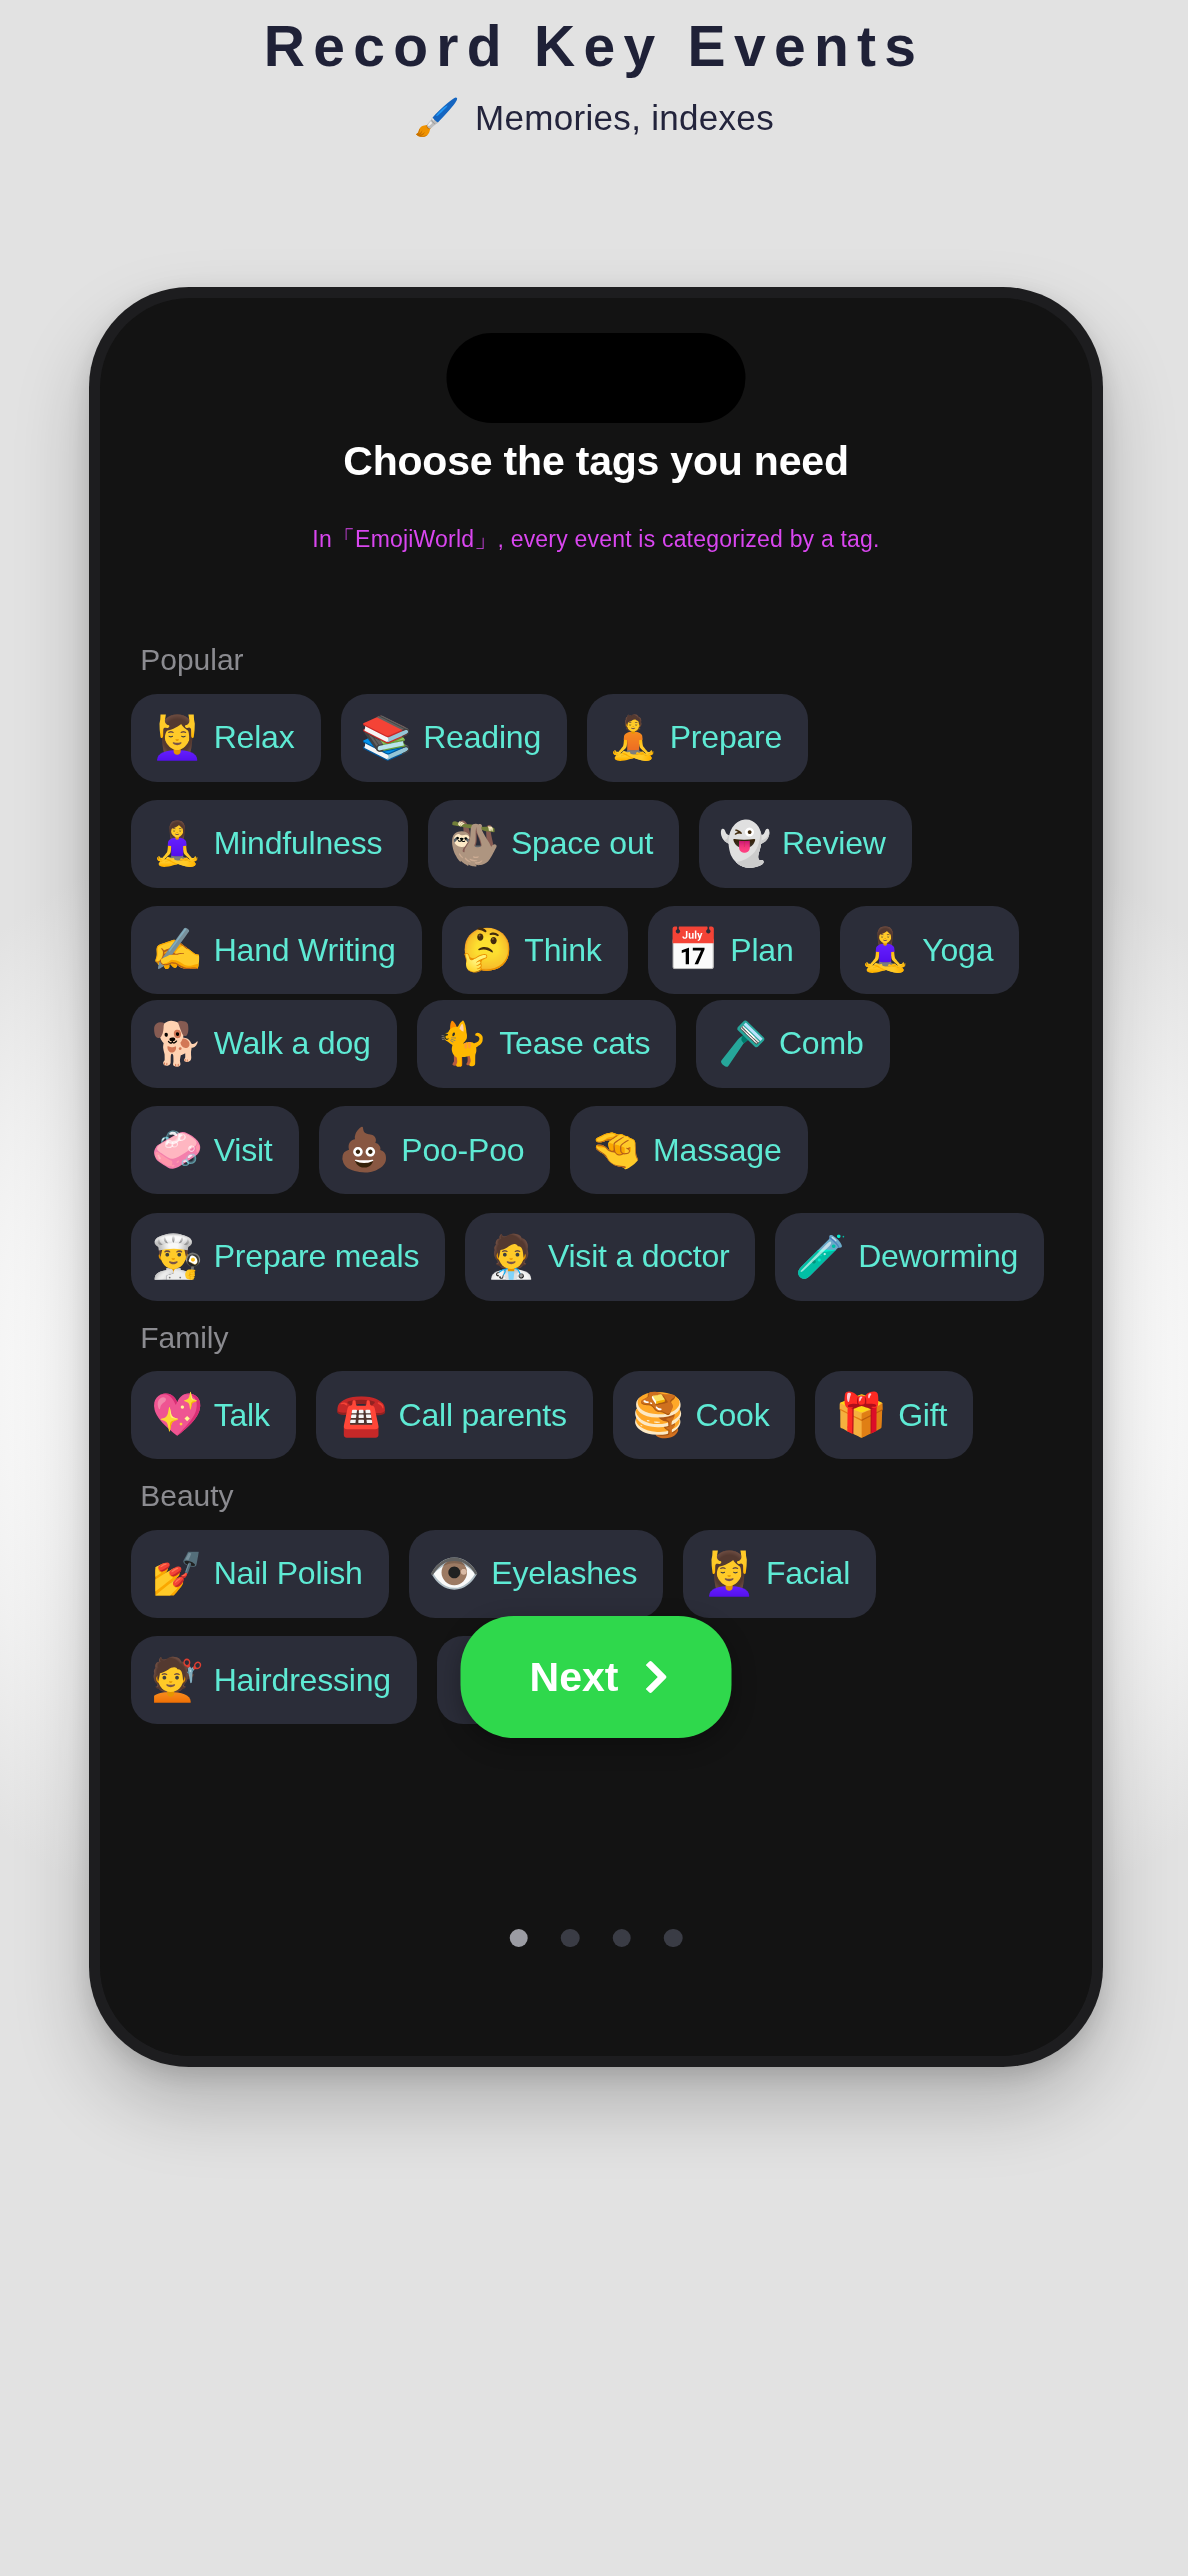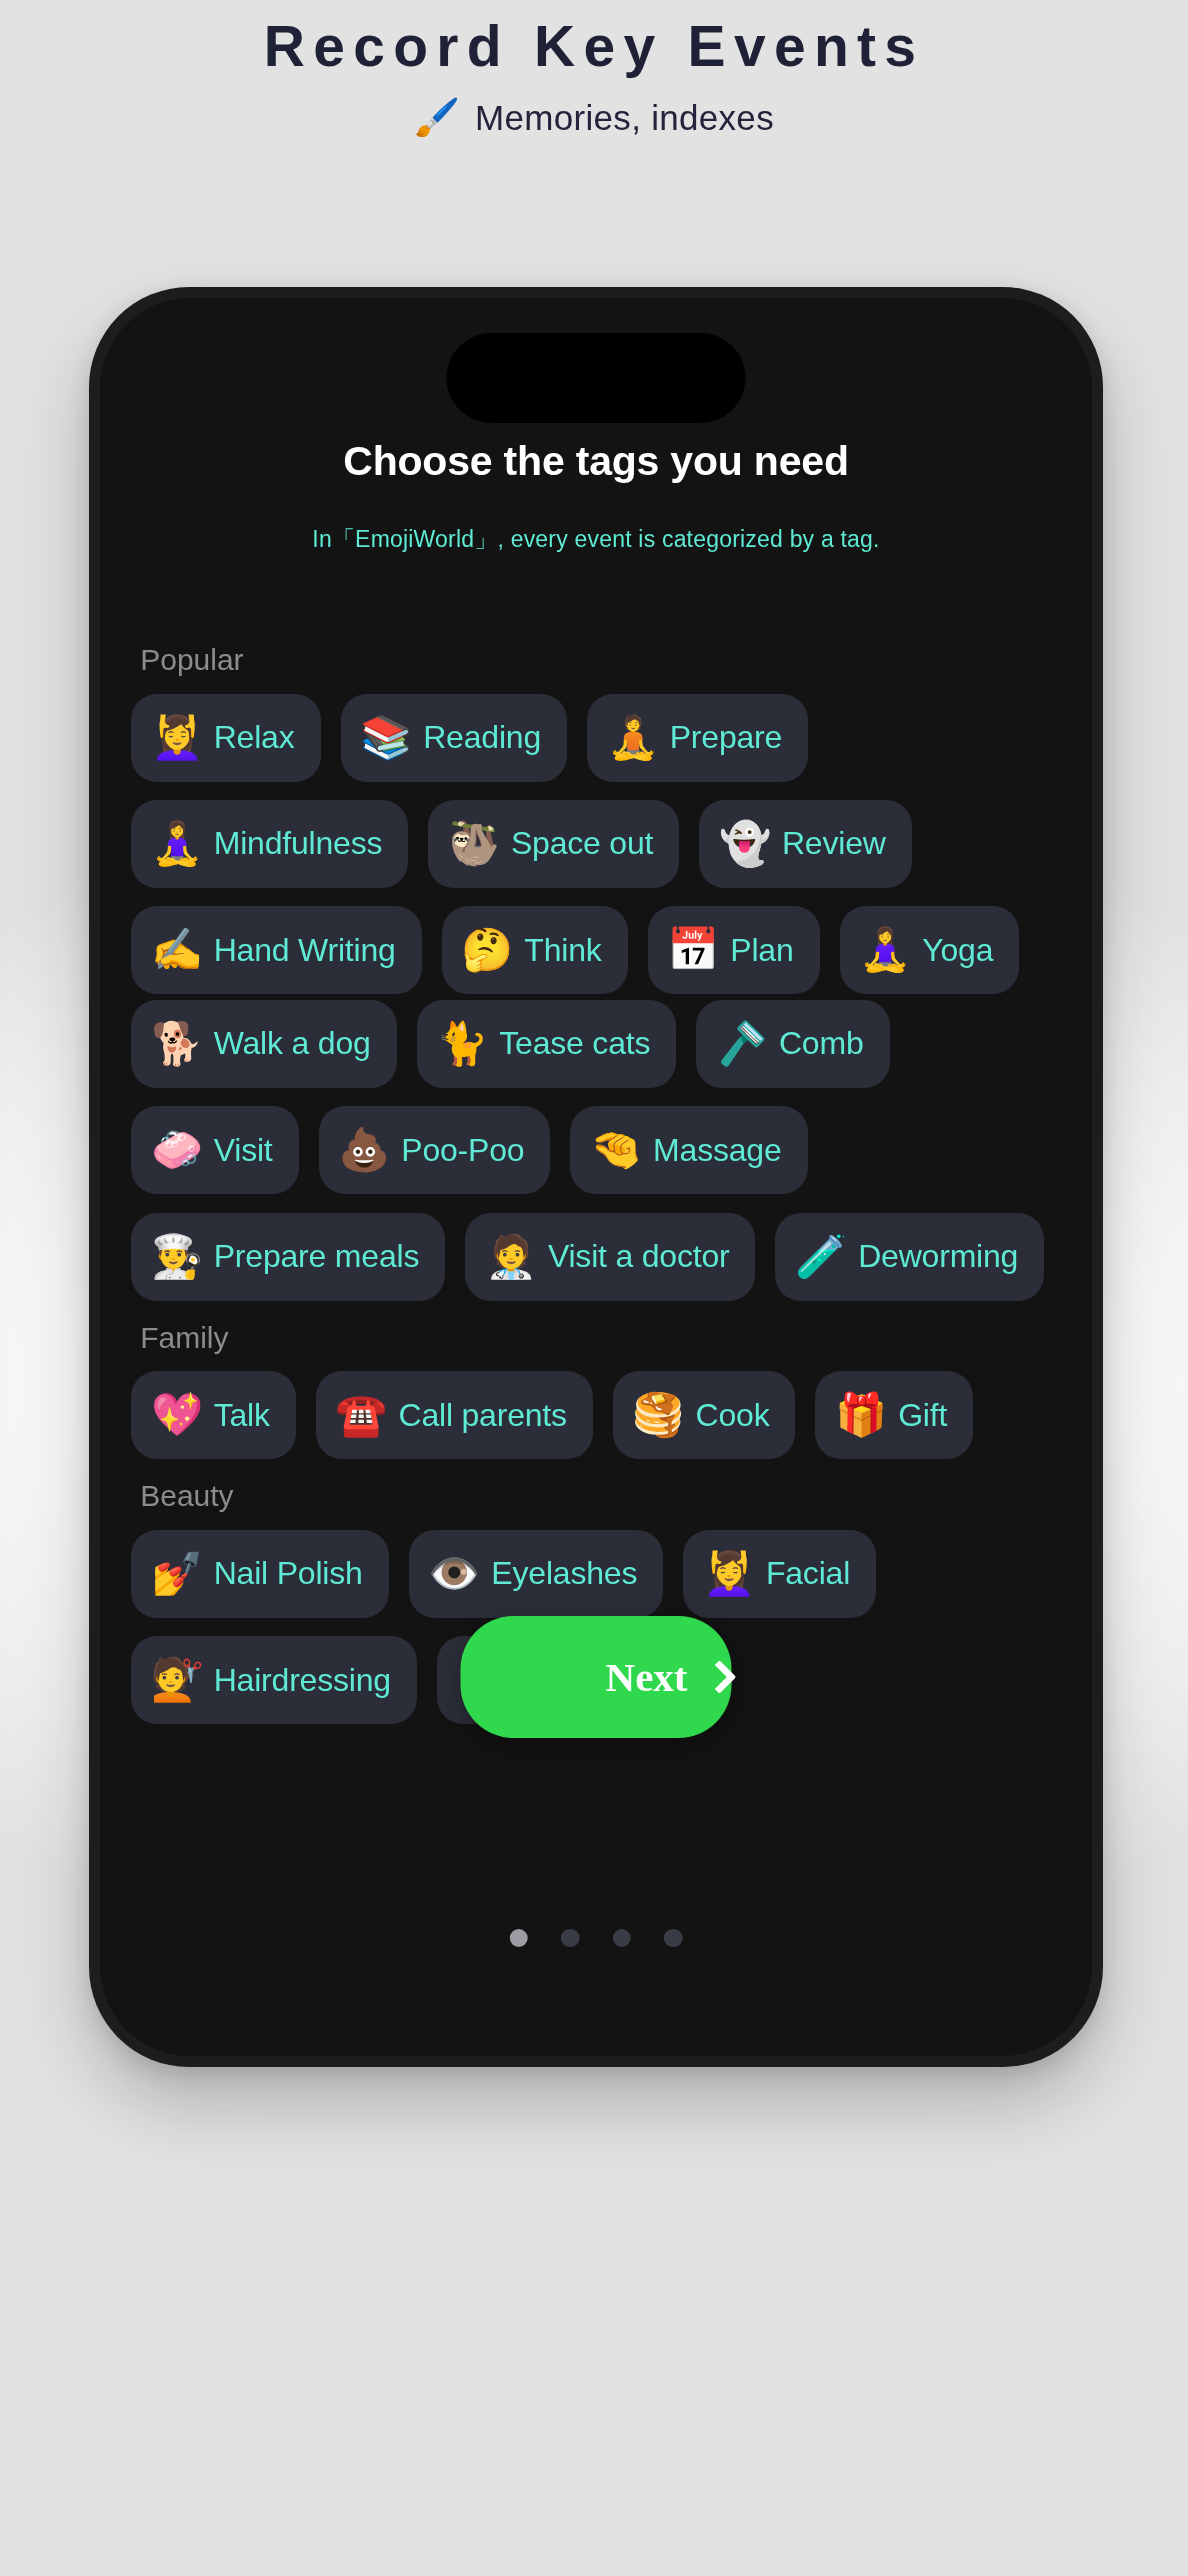--- a/index.html
+++ b/index.html
@@ -78,21 +78,21 @@
   .screen-title{
     text-align:center;
     color:#ffffff;
     font-size:41px;
     font-weight:700;
     letter-spacing:-0.2px;
   }
   .screen-desc{
     margin-top:39px;
     text-align:center;
-    color:#5eead4;
+    color:#d946ef;
     font-size:23px;
     font-weight:400;
     letter-spacing:0.2px;
   }
 
   .tag-scroll{
     margin-top:88px;
     padding:0 31px 0 31px;
     height:1622px;
   }
@@ -135,31 +135,31 @@
   }
 
   
   .next-btn{
     position:absolute;
     left:50%;
     transform:translateX(-50%);
     bottom:318px;
     display:flex;
     align-items:center;
-    justify-content:flex-end;
+    justify-content:center;
     gap:20px;
     background:#2fd84c;
     color:#ffffff;
     border:none;
     border-radius:53px;
     width:271px;
     height:122px;
     font-size:41px;
     font-weight:600;
-    font-family:Liberation Serif, serif;
+    font-family:Liberation Sans, sans-serif;
     z-index:8;
     box-shadow:0 7.4px 24px rgba(0,0,0,0.30);
   }
   .next-chevron{
     display:block;
     width:24px; height:24px;
     border-top:7.4px solid #fff;
     border-right:7.4px solid #fff;
     transform:rotate(45deg);
     border-radius:2.8px;

